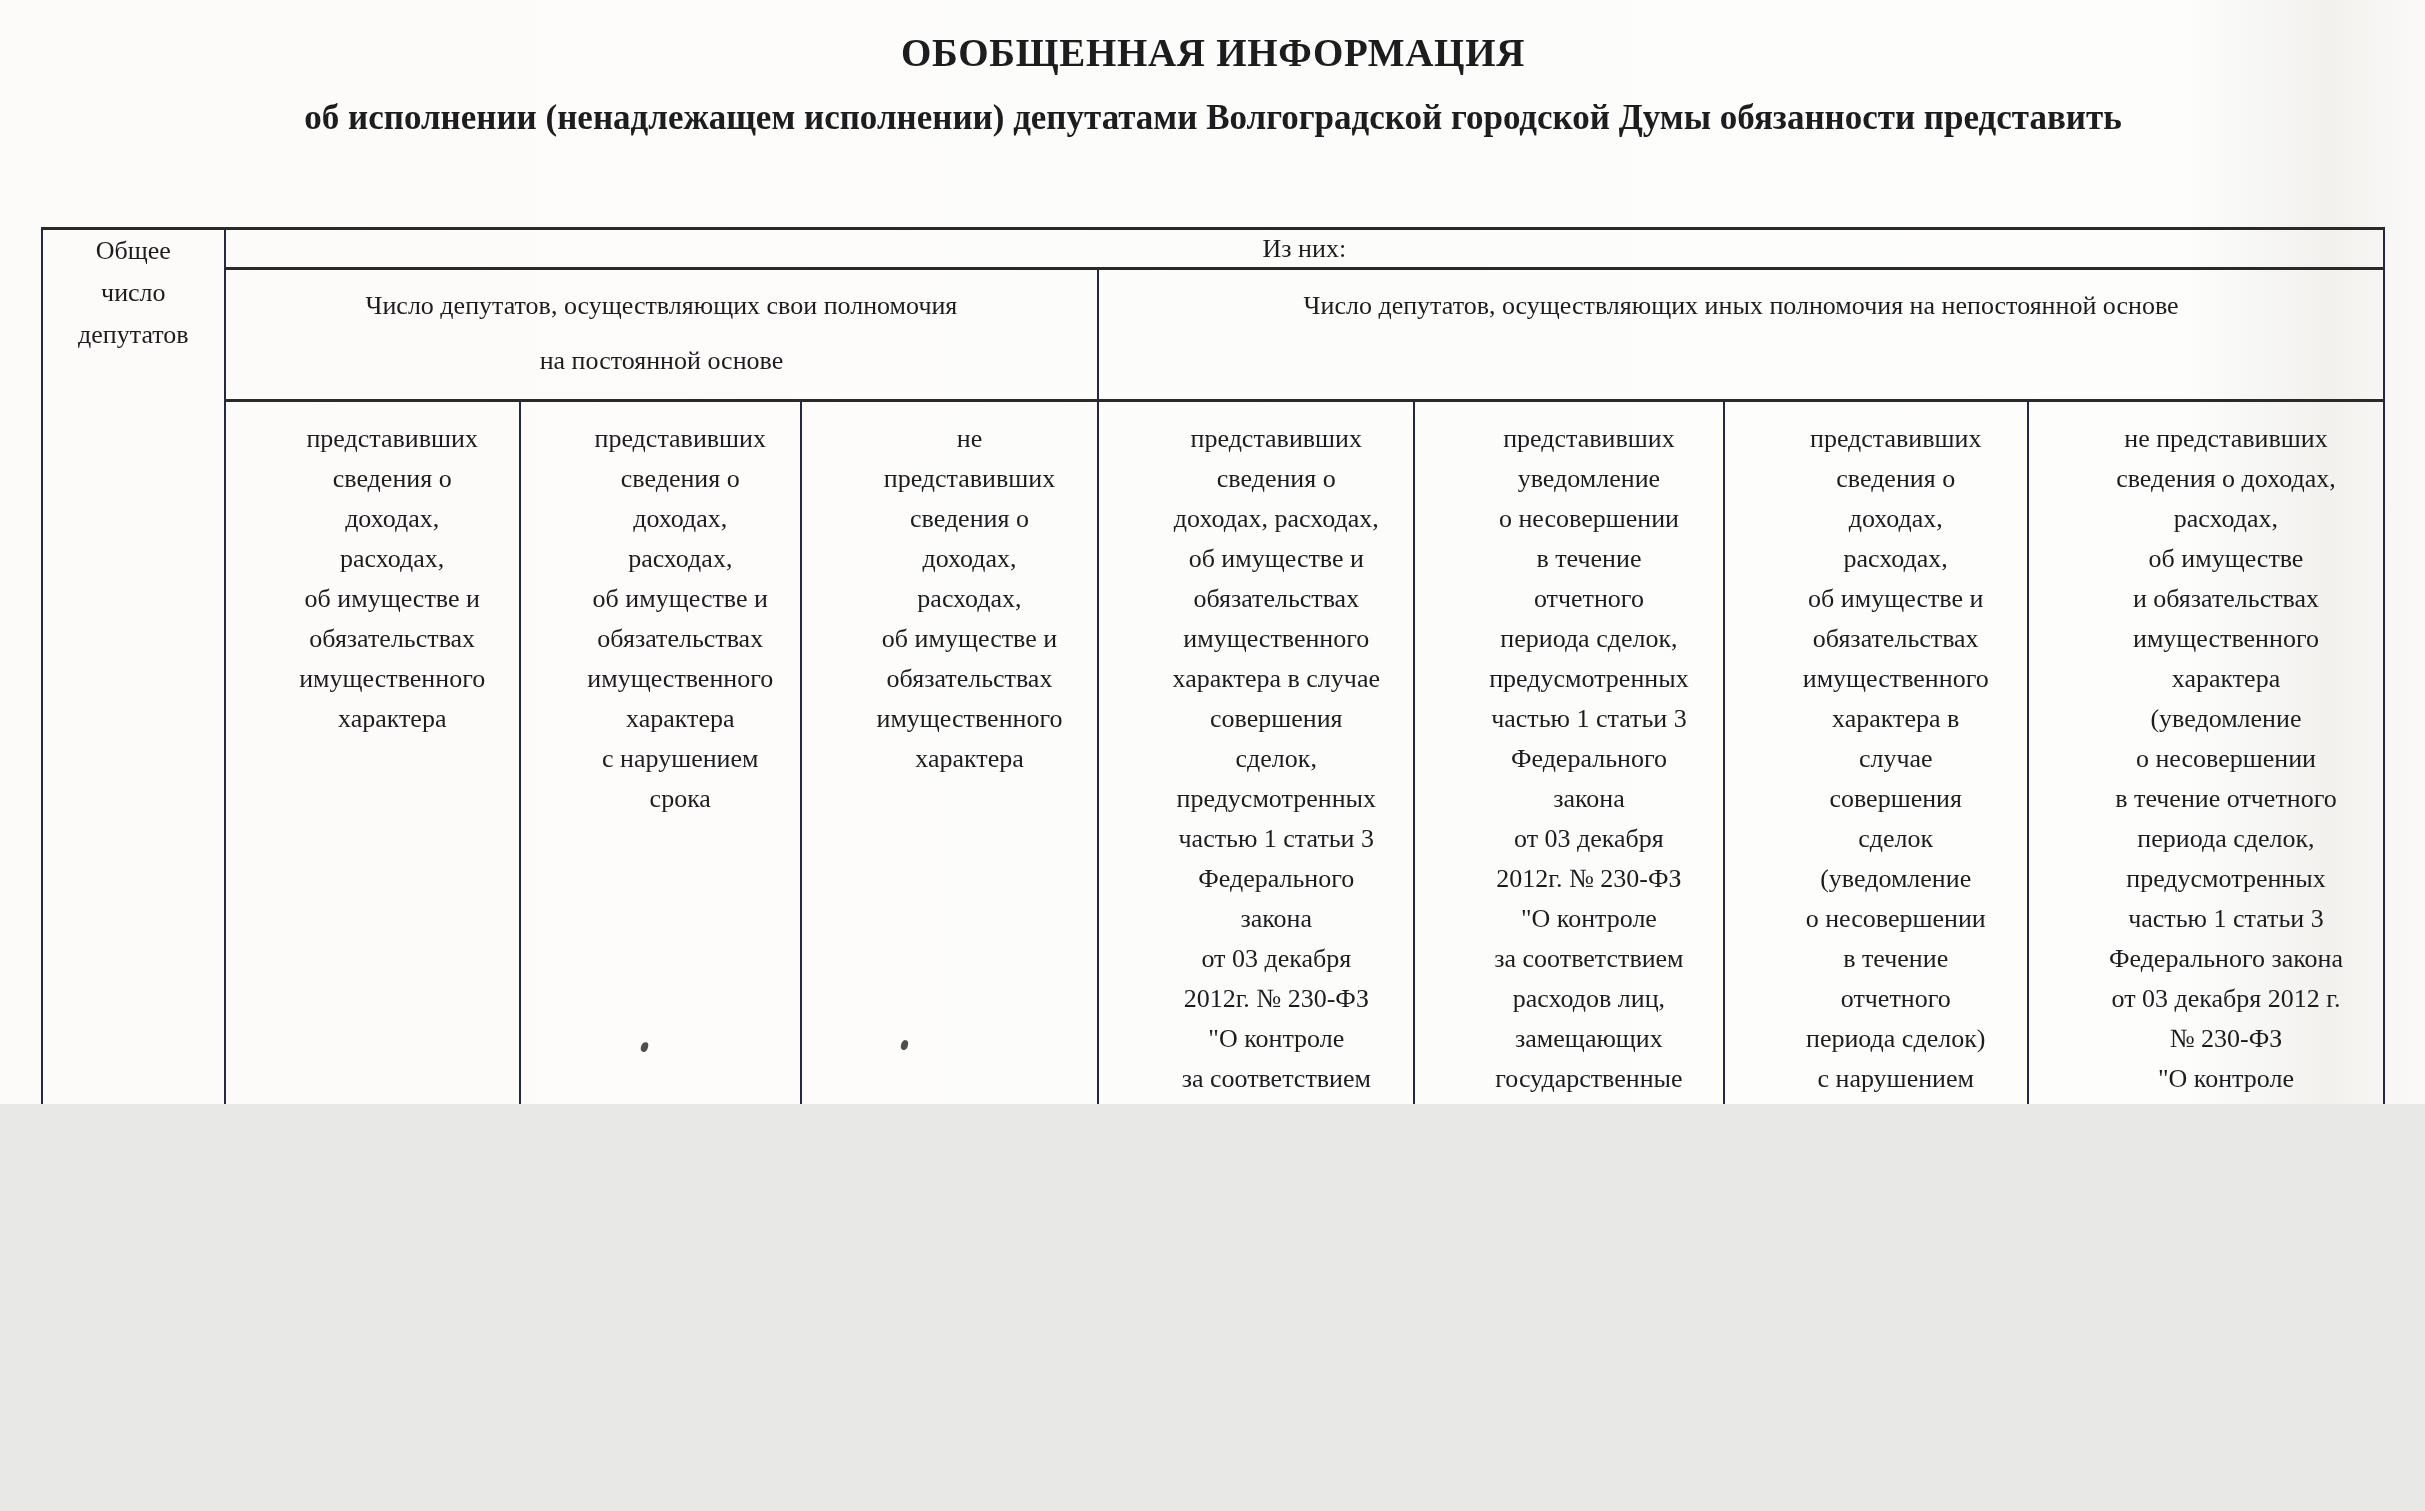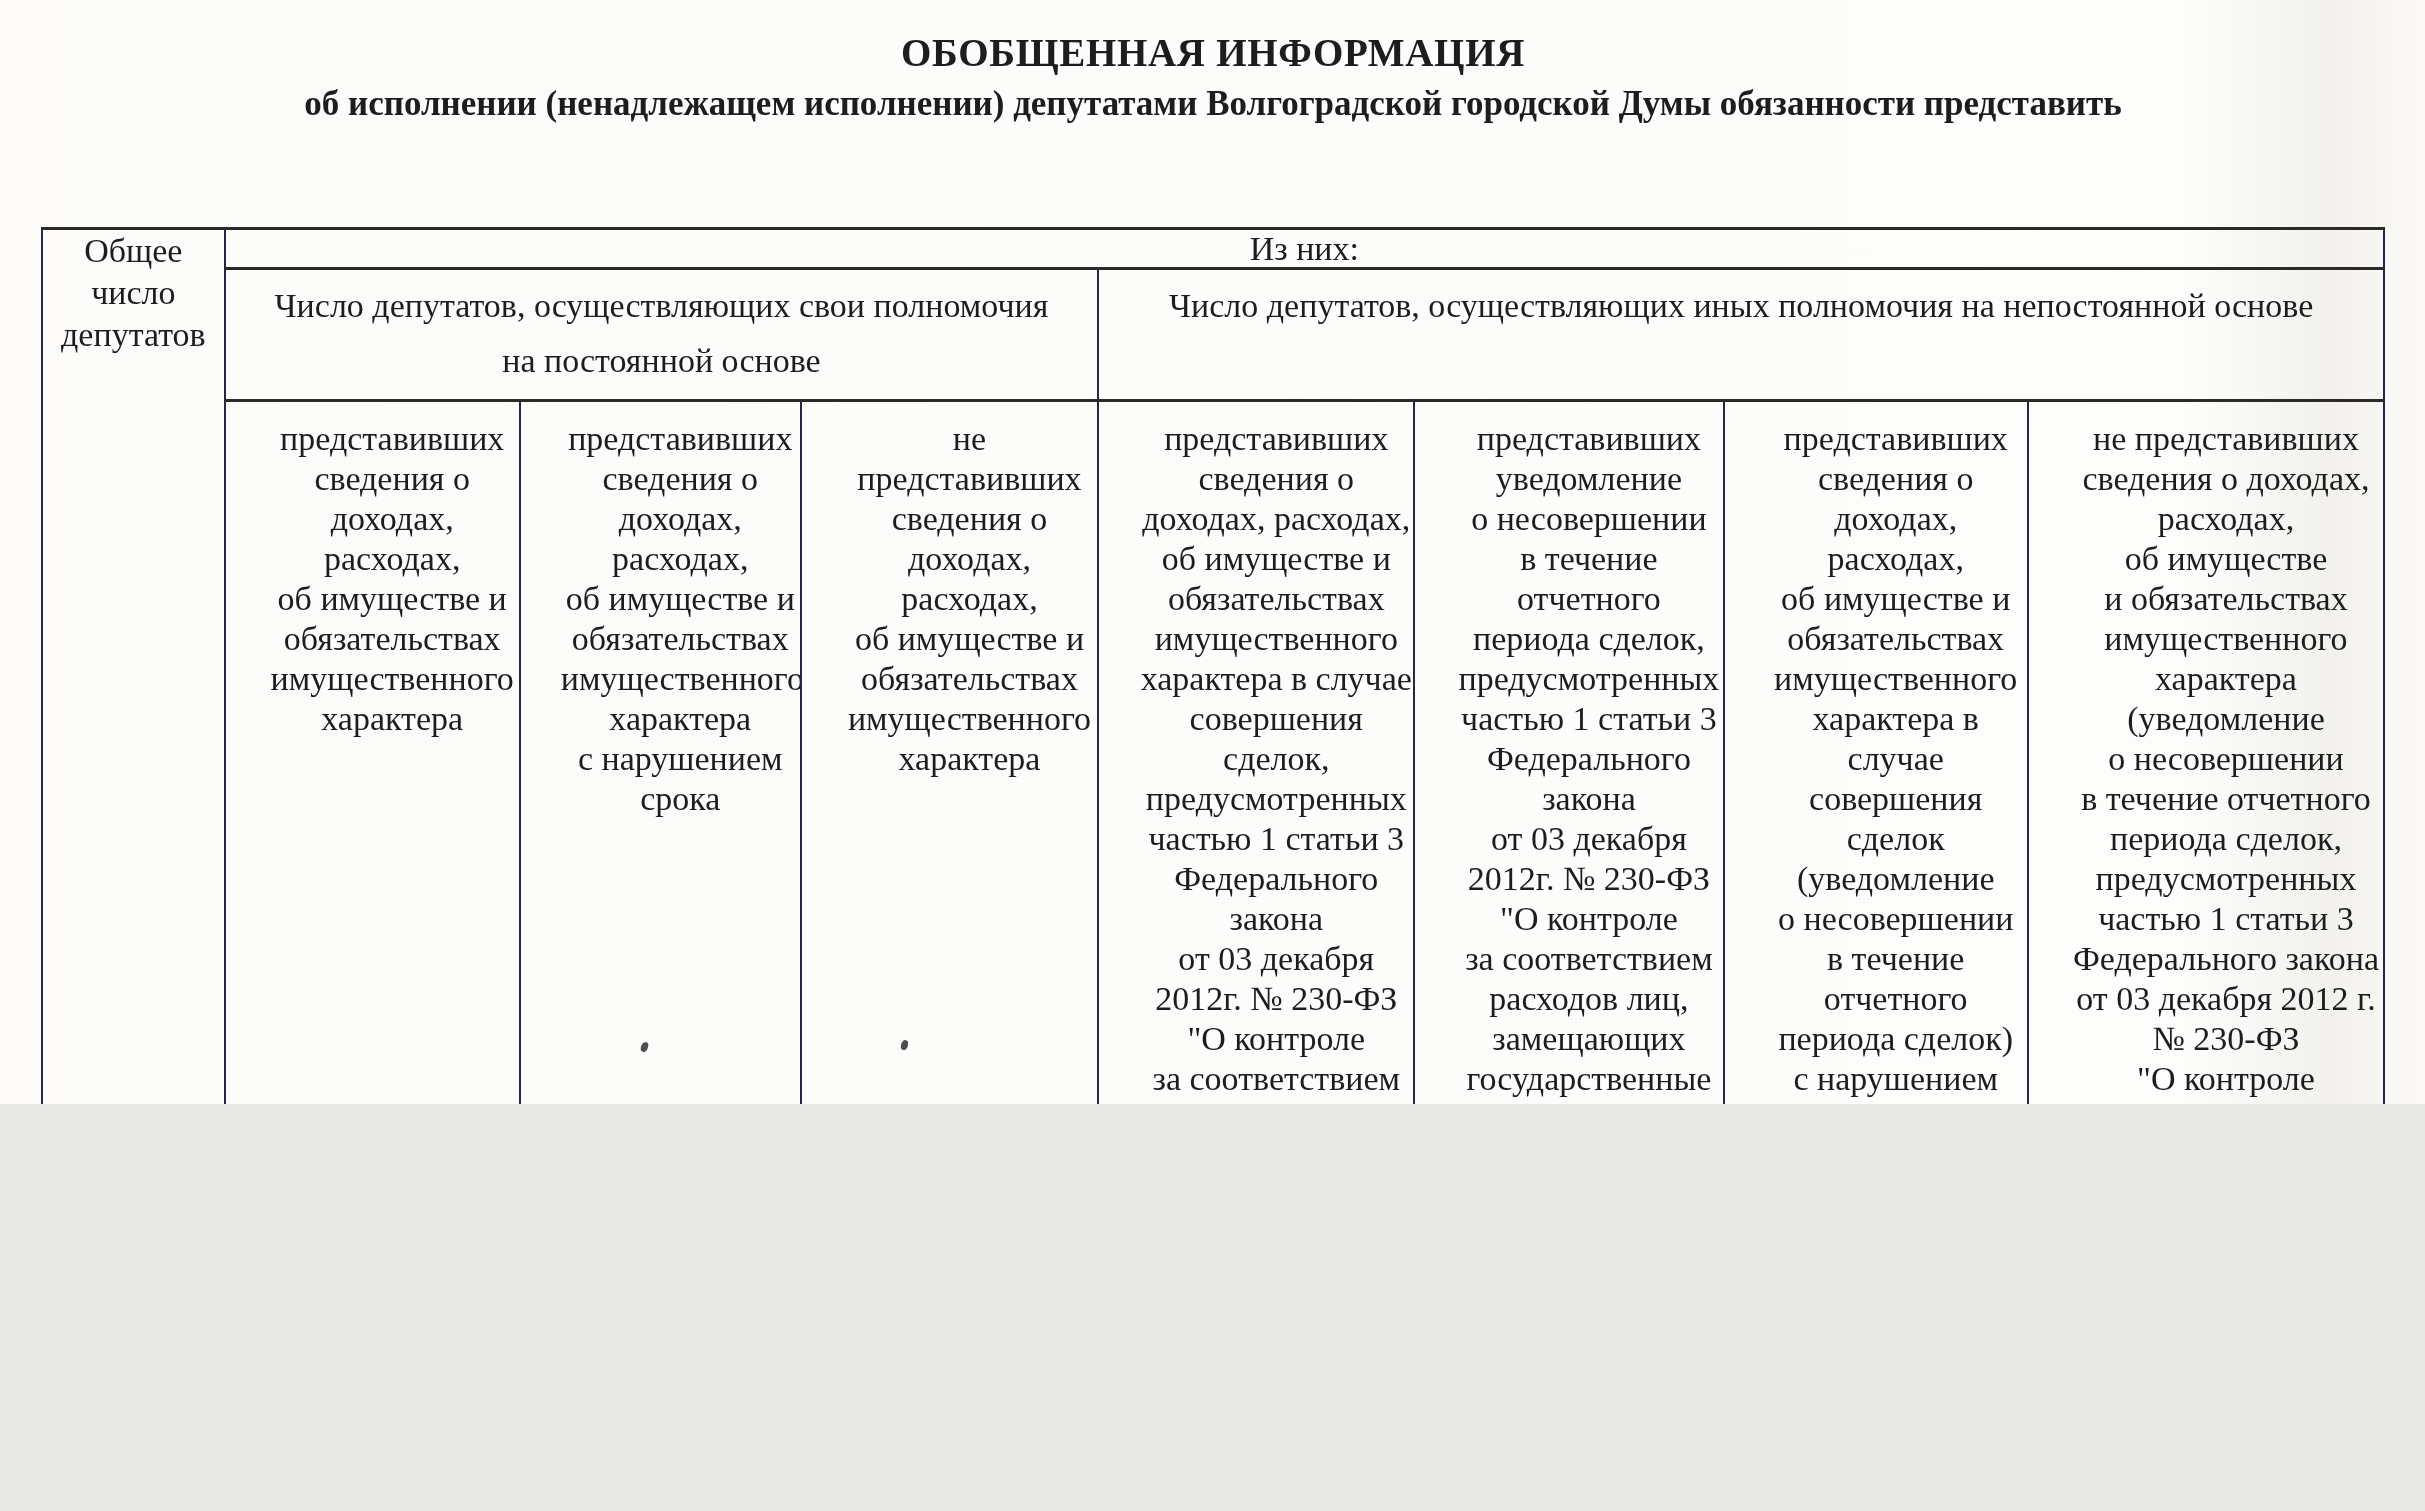--- a/index.html
+++ b/index.html
@@ -25,38 +25,38 @@
     font-size: 39px;
     line-height: 45px;
     letter-spacing: 0.7px;
   }
   .subtitle {
     text-align: center;
     font-weight: bold;
     font-size: 35px;
     line-height: 46px;
   }
-  .subhead { margin-top: 6px; }
+  .subhead { margin-top: 20px; }
 
   table.summary {
     position: absolute;
     left: 41px;
     top: 227px;
     width: 2344px;
     border-collapse: collapse;
     table-layout: fixed;
   }
   table.summary td {
     border-top: 3px solid #2b2a28;
     border-bottom: 3px solid #2b2a28;
     border-left: 2.2px solid #23284a;
     border-right: 2.2px solid #23284a;
     text-align: center;
     vertical-align: top;
-    font-size: 34px;
+    font-size: 26px;
     padding: 0;
     overflow: hidden;
   }
   td.cell-total-header {
     line-height: 42px;
     padding-top: 7.5px;
     white-space: pre-line;
   }
   tr.r1 td.iz {
     height: 37px;

